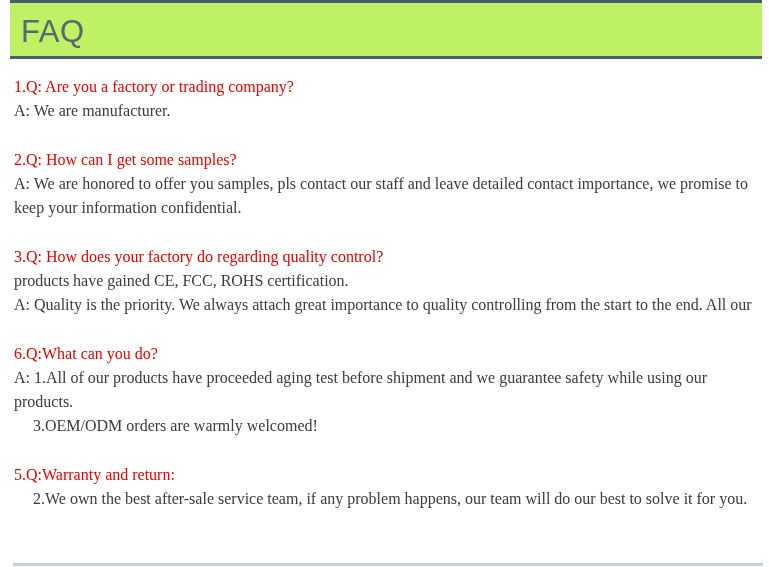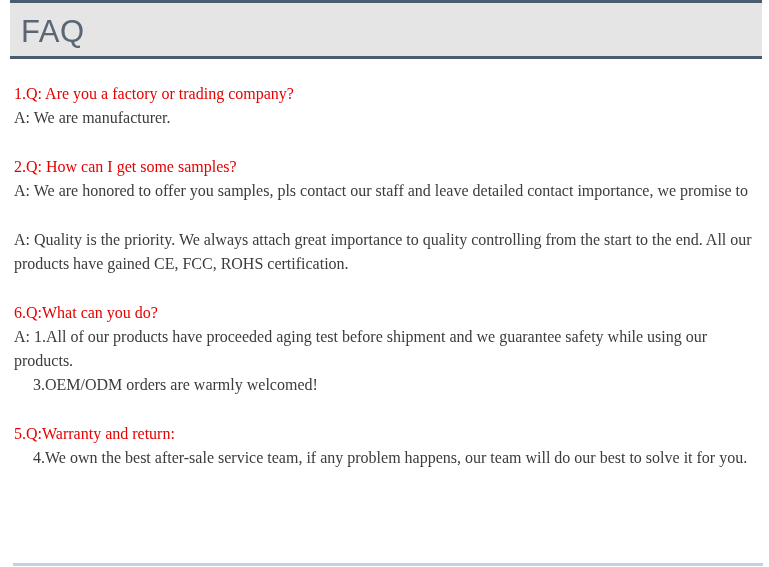--- a/index.html
+++ b/index.html
@@ -8,23 +8,23 @@
     background: #ffffff;
   }
   body {
     width: 769px;
     height: 567px;
     position: relative;
     overflow: hidden;
     font-family: "Liberation Serif", serif;
   }
   .section-header {
-    margin: 0 7px 7px 10px;
+    margin: 0 7px 0 10px;
     height: 53px;
-    background: #e5e5e5;
+    background: #bef264;
     border-top: 3px solid #4a5b72;
     border-bottom: 3px solid #4a5b72;
     display: flex;
     align-items: center;
     padding-left: 11px;
     box-sizing: content-box;
   }
   .section-title {
     font-family: "Liberation Sans", sans-serif;
     font-size: 31px;
@@ -72,34 +72,36 @@
 <div class="faq-content">
 
   <div class="faq-item">
     <div class="faq-question">1.Q: Are you a factory or trading company?</div>
     <div class="answer-line">A: We are manufacturer.</div>
   </div>
 
   <div class="faq-item">
     <div class="faq-question">2.Q: How can I get some samples?</div>
     <div class="answer-line">A: We are honored to offer you samples, pls contact our staff and leave detailed contact importance, we promise to</div>
+    <div class="answer-line">keep your information confidential.</div>
   </div>
 
   <div class="faq-item">
+    <div class="faq-question">3.Q: How does your factory do regarding quality control?</div>
+    <div class="answer-line">products have gained CE, FCC, ROHS certification.</div>
     <div class="answer-line">A: Quality is the priority. We always attach great importance to quality controlling from the start to the end. All our</div>
-    <div class="answer-line">products have gained CE, FCC, ROHS certification.</div>
   </div>
 
   <div class="faq-item">
     <div class="faq-question">6.Q:What can you do?</div>
     <div class="answer-line">A: 1.All of our products have proceeded aging test before shipment and we guarantee safety while using our</div>
     <div class="answer-line">products.</div>
     <div class="answer-line indent">3.OEM/ODM orders are warmly welcomed!</div>
   </div>
 
   <div class="faq-item">
     <div class="faq-question">5.Q:Warranty and return:</div>
-    <div class="answer-line indent">4.We own the best after-sale service team, if any problem happens, our team will do our best to solve it for you.</div>
+    <div class="answer-line indent">2.We own the best after-sale service team, if any problem happens, our team will do our best to solve it for you.</div>
   </div>
 
 </div>
 
 <div class="next-section-bar"></div>
 
 </body></html>

